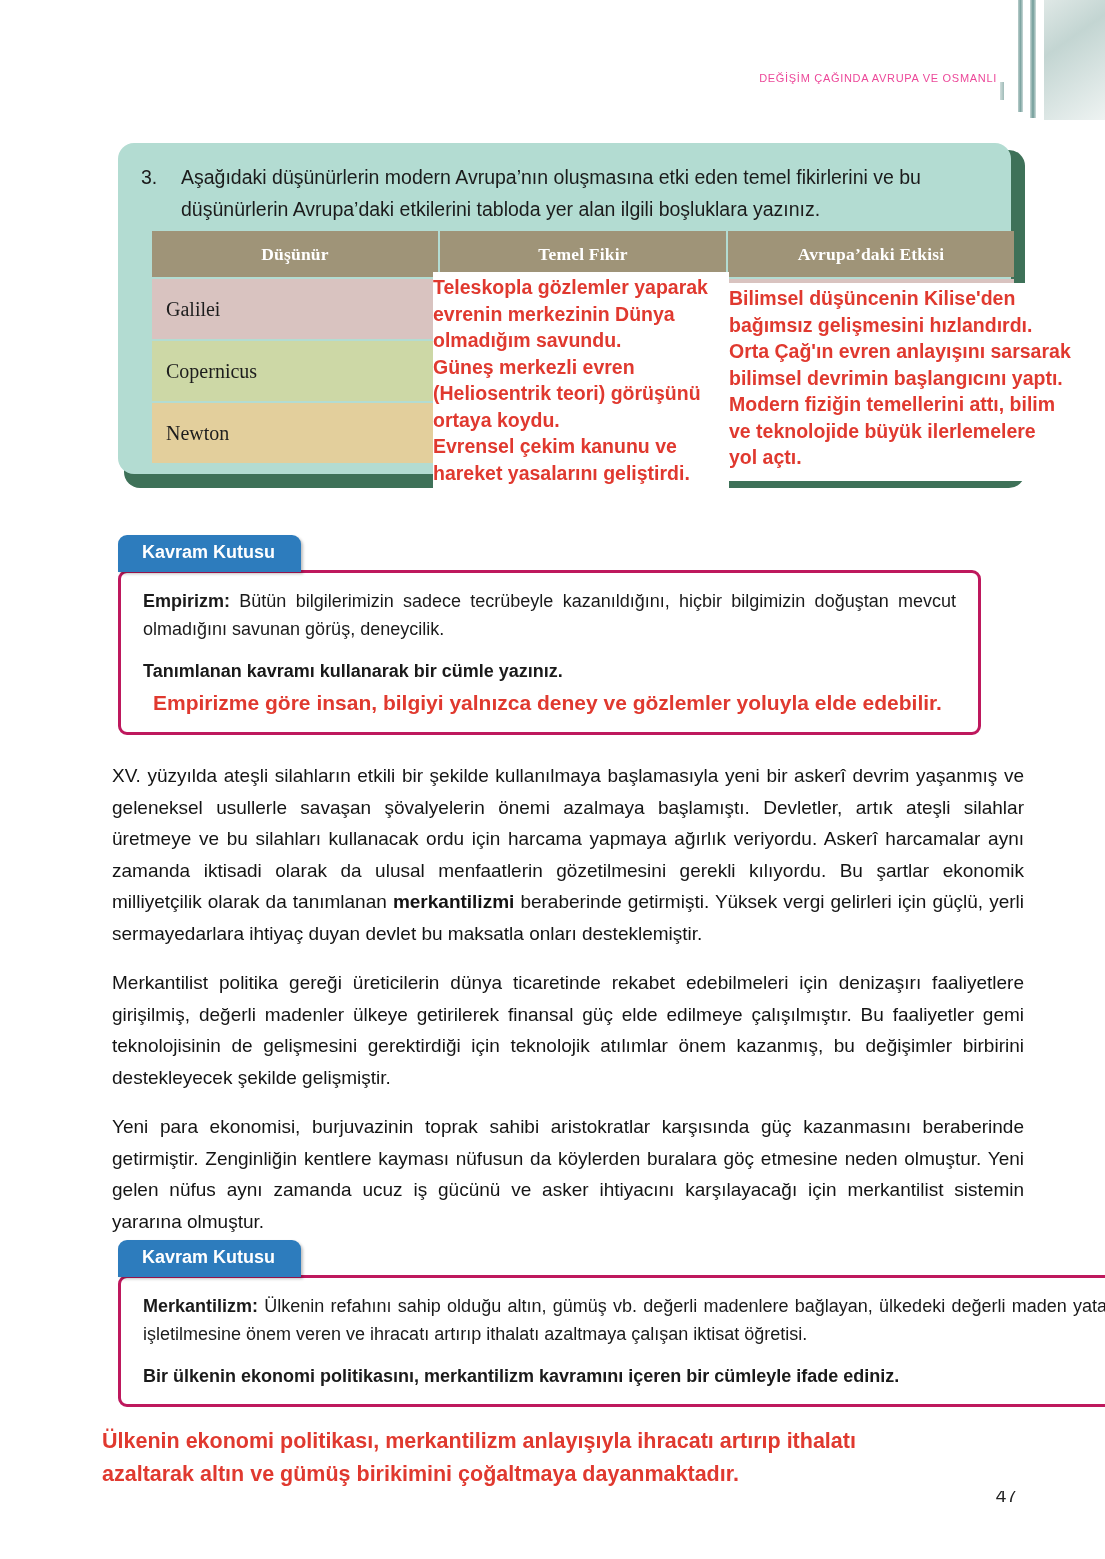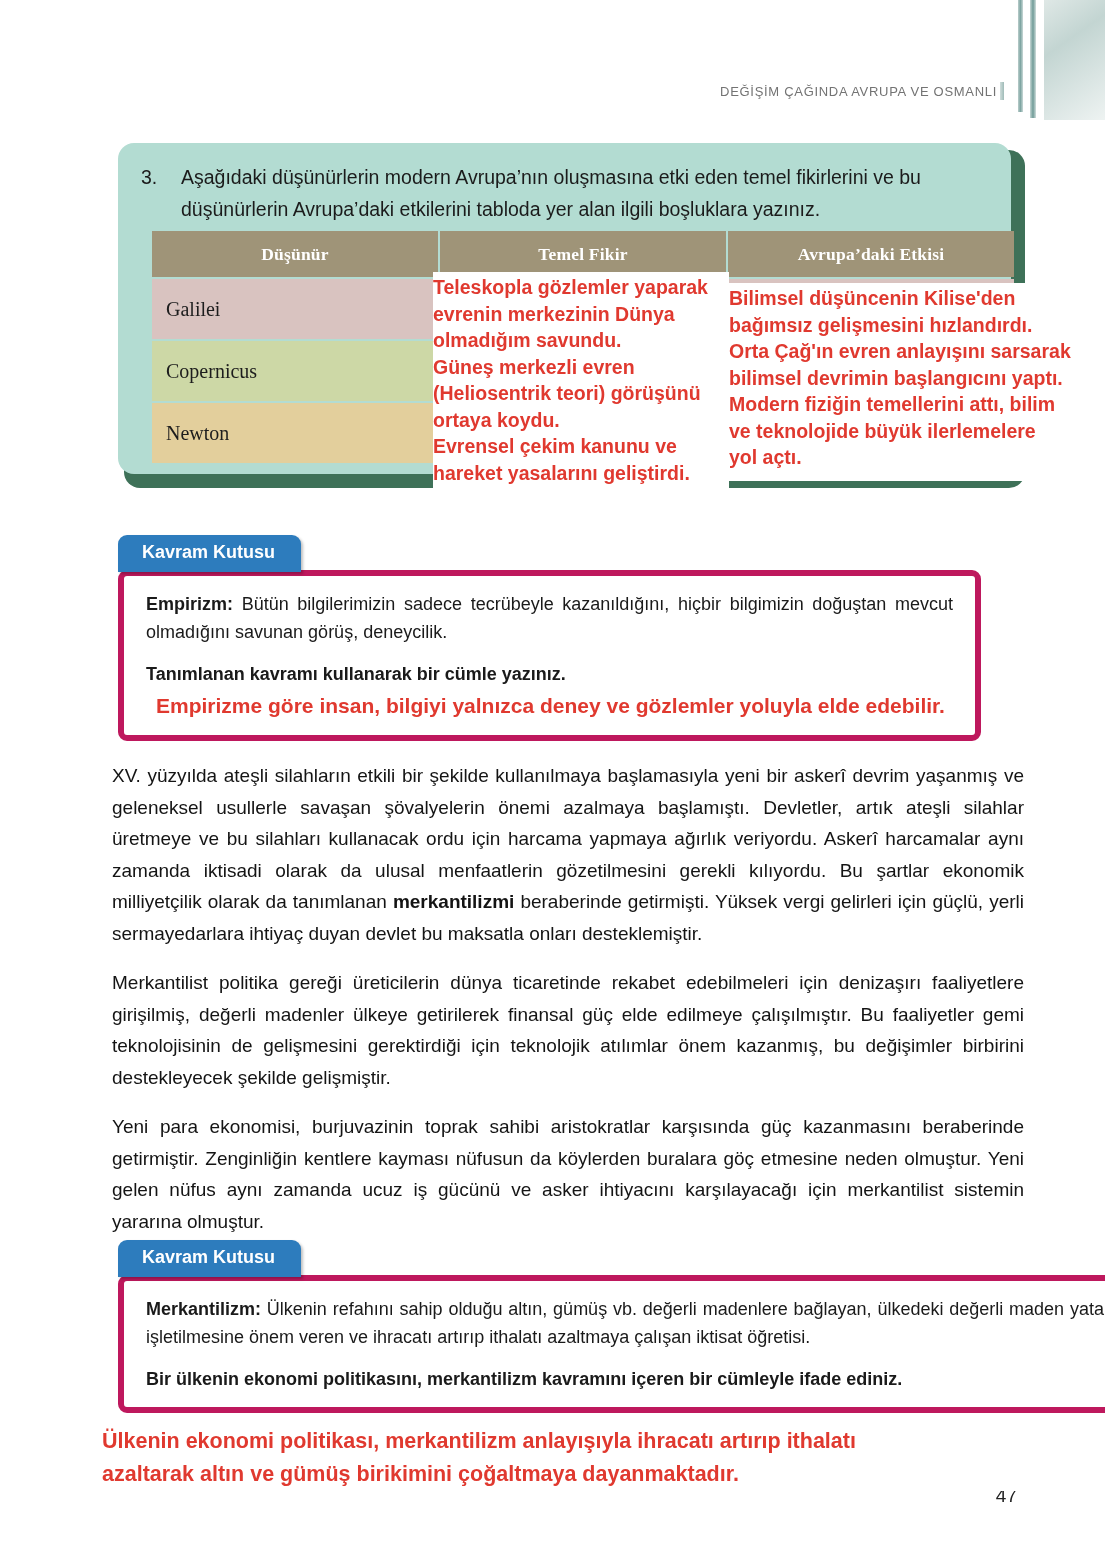--- a/index.html
+++ b/index.html
@@ -45,25 +45,25 @@
   #corner-deco .tick {
     position: absolute;
     top: 82px; left: -14px;
     width: 4px; height: 18px;
     background: linear-gradient(to right,#cfdddb,#9fbbb8);
   }
 
   
   #running-head {
     position: absolute;
-    top: 84px;
+    top: 72px;
     right: 108px;
-    font-size: 13px;
+    font-size: 11px;
     letter-spacing: 0.7px;
-    color: #737373;
+    color: #ec4899;
     font-weight: 400;
     white-space: nowrap;
   }
 
   
   #activity-box {
     position: absolute;
     left: 118px;
     top: 143px;
     width: 907px;
@@ -171,21 +171,21 @@
     font-weight: 700;
     font-size: 18px;
     padding: 7px 26px 9px 24px;
     border-radius: 9px 9px 0 0;
     box-shadow: 2px 2px 3px rgba(0,0,0,.25);
   }
   .concept-body {
     position: relative;
     top: -2px;
     background: #ffffff;
-    border: 6px solid #be185d;
+    border: 3px solid #be185d;
     border-radius: 9px;
     padding: 14px 22px 14px 22px;
   }
   .concept-def {
     font-size: 18px;
     line-height: 28px;
     text-align: justify;
     margin: 0 0 14px 0;
   }
   .concept-def b { font-weight: 700; }

